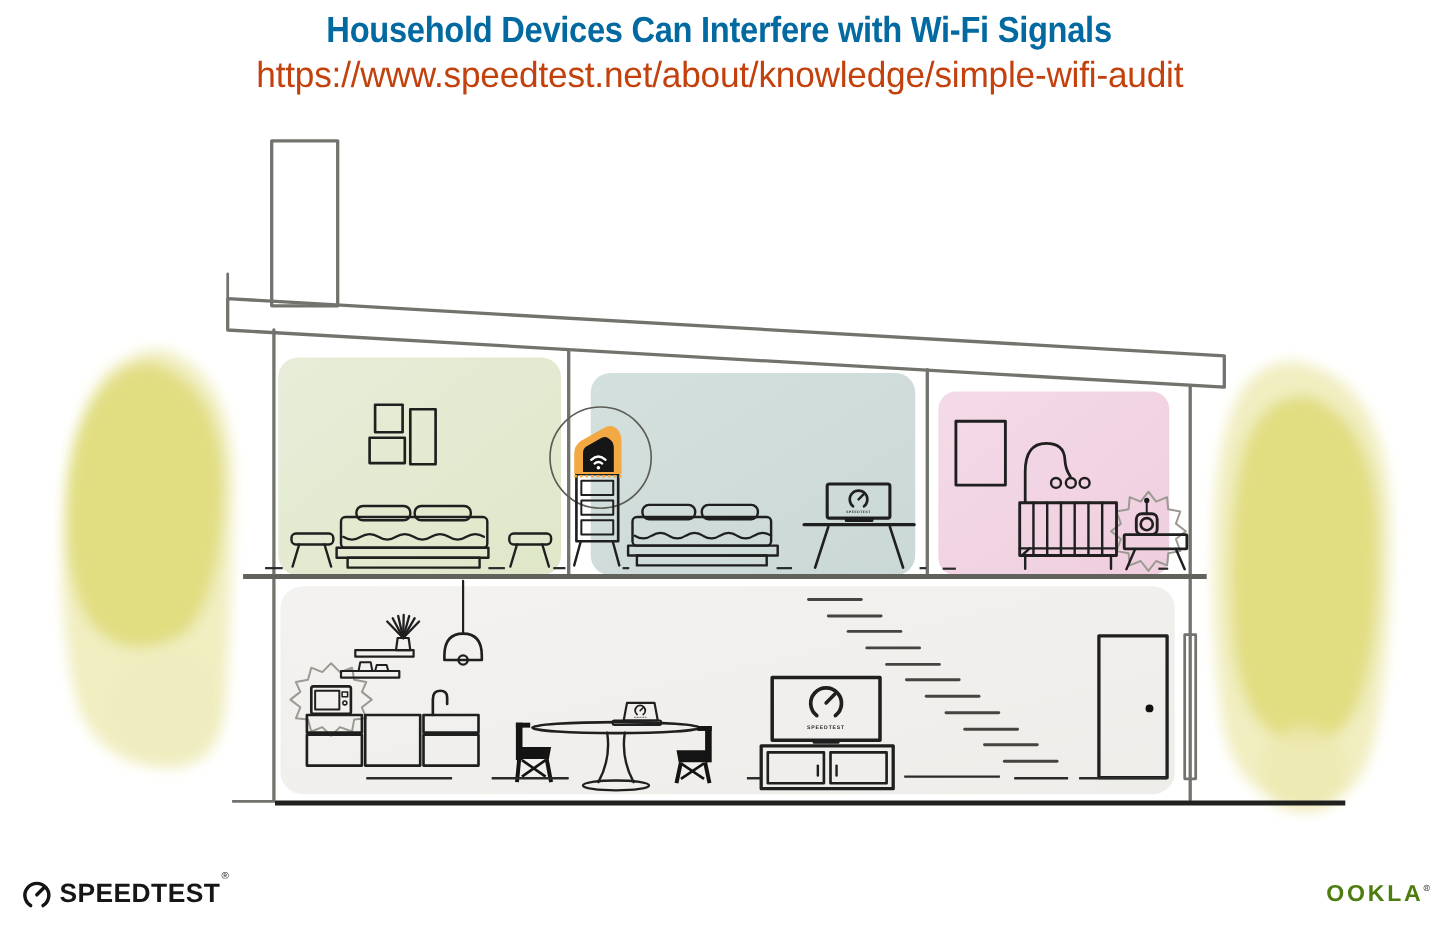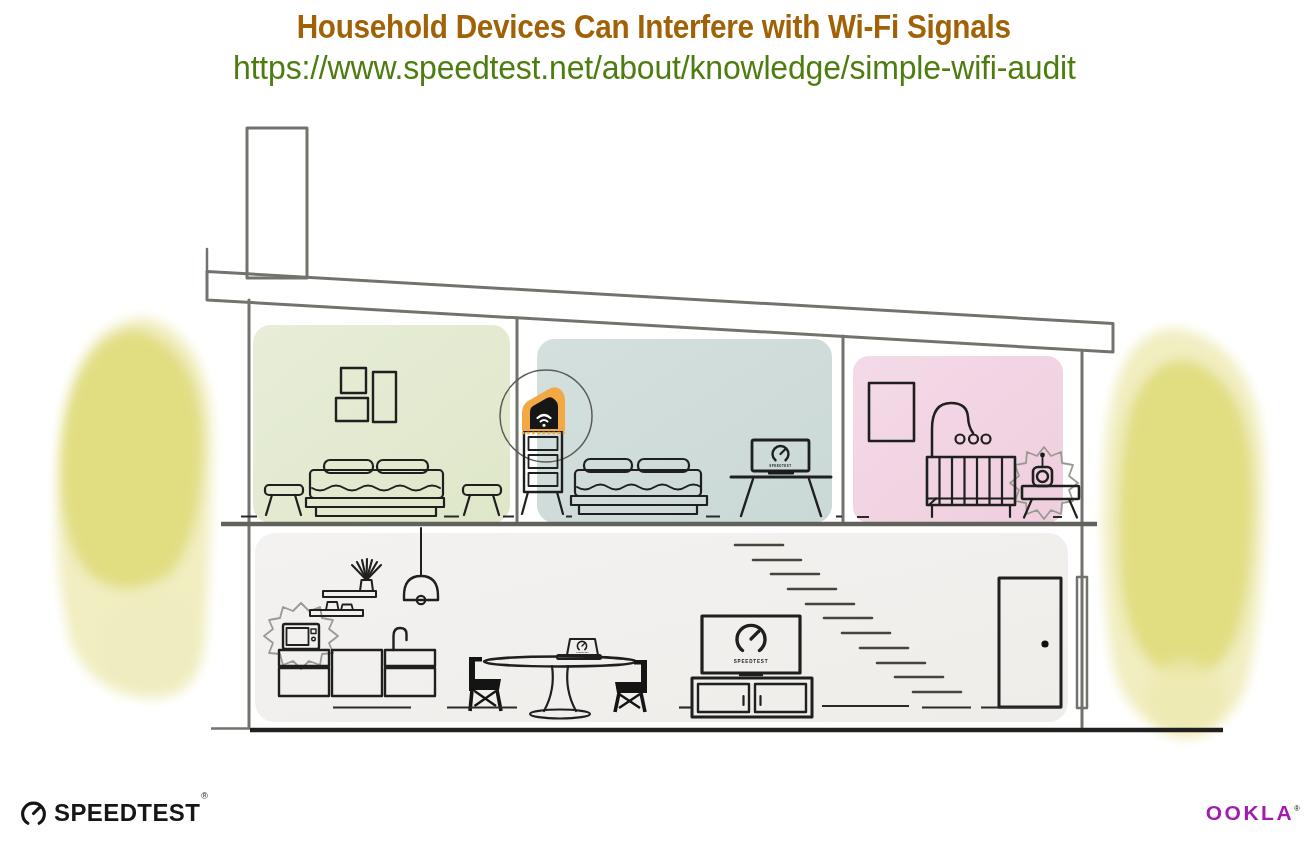--- a/index.html
+++ b/index.html
@@ -1,33 +1,33 @@
 <!DOCTYPE html>
 <html><head>
 <meta charset="utf-8">
 <style>
   html,body{margin:0;padding:0;background:#ffffff;}
   .canvas{position:relative;width:1308px;height:861px;background:#ffffff;overflow:hidden;
           font-family:"Liberation Sans",sans-serif;}
   .header{position:absolute;top:0;left:0;width:1308px;text-align:center;}
-  .title{margin:6px 0 0;font-size:33px;font-weight:700;color:#a16207;letter-spacing:-.3px;line-height:1.25;}
+  .title{margin:6px 0 0;font-size:33px;font-weight:700;color:#0369a1;letter-spacing:-.3px;line-height:1.25;}
   .title span{display:inline-block;transform:scaleX(.9);transform-origin:center;}
-  .url-line{margin-top:2px;font-size:33px;font-weight:400;color:#4d7c0f;letter-spacing:-.2px;}
+  .url-line{margin-top:2px;font-size:33px;font-weight:400;color:#c2410c;letter-spacing:-.2px;}
   .url-line span{display:inline-block;transform:scaleX(.97);transform-origin:center;}
   .scene{position:absolute;left:0;top:0;width:1308px;height:861px;}
   .ln{fill:none;stroke-linecap:round;stroke-linejoin:round;}
   .s{stroke:#73736d;}
   .k{stroke:#1f1f1f;}
   .soft{stroke:#9a9a92;}
   .scene text{font-family:"Liberation Sans",sans-serif;font-weight:700;fill:#1b1b1b;}
   .footer-left{position:absolute;left:20px;top:799px;display:flex;align-items:center;gap:7px;justify-content:flex-end;}
   .st-word{font-size:24px;font-weight:700;color:#161616;letter-spacing:.4px;}
   .reg{font-size:9px;color:#161616;vertical-align:top;position:relative;top:-8px;left:1px;}
   .footer-right{position:absolute;right:8px;top:801px;}
-  .ookla-word{font-size:21px;font-weight:700;color:#a21caf;letter-spacing:2.5px;}
+  .ookla-word{font-size:21px;font-weight:700;color:#4d7c0f;letter-spacing:2.5px;}
   .reg2{font-size:8px;color:#121212;position:relative;top:-9px;}
 </style>
 </head>
 <body>
 
 <div class="canvas">
 
   <svg class="scene" viewBox="0 0 1308 861">
     <defs>
       <filter id="soft1" x="-40%" y="-40%" width="180%" height="180%">

